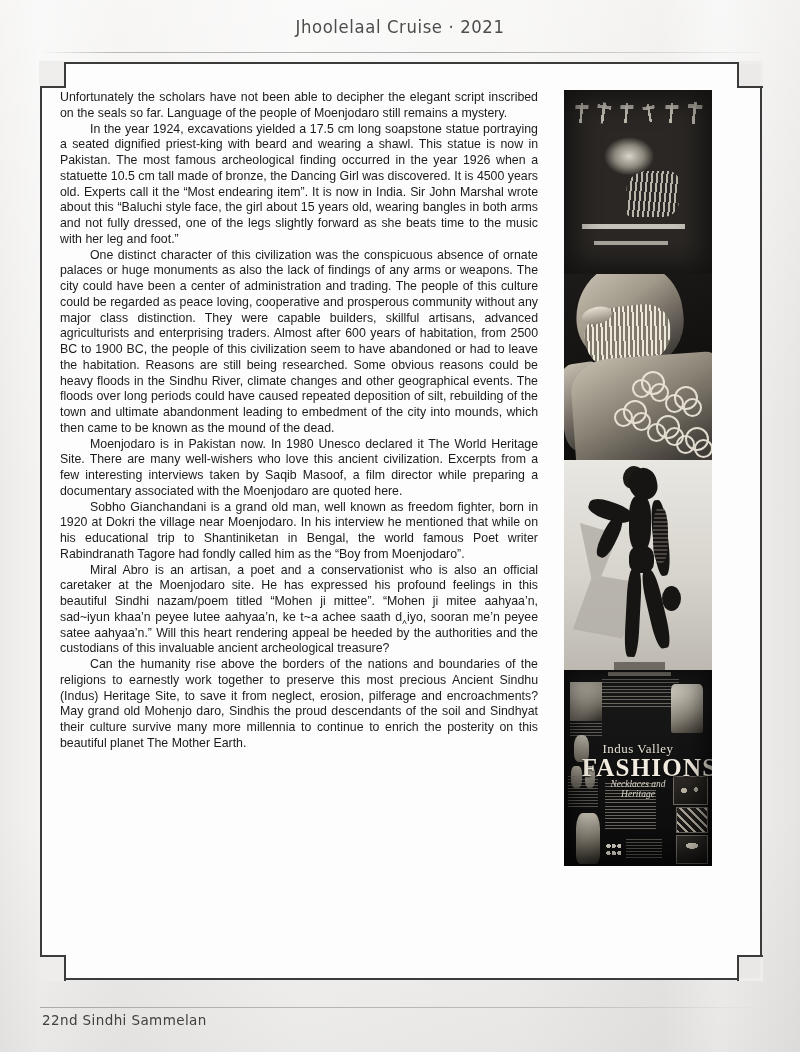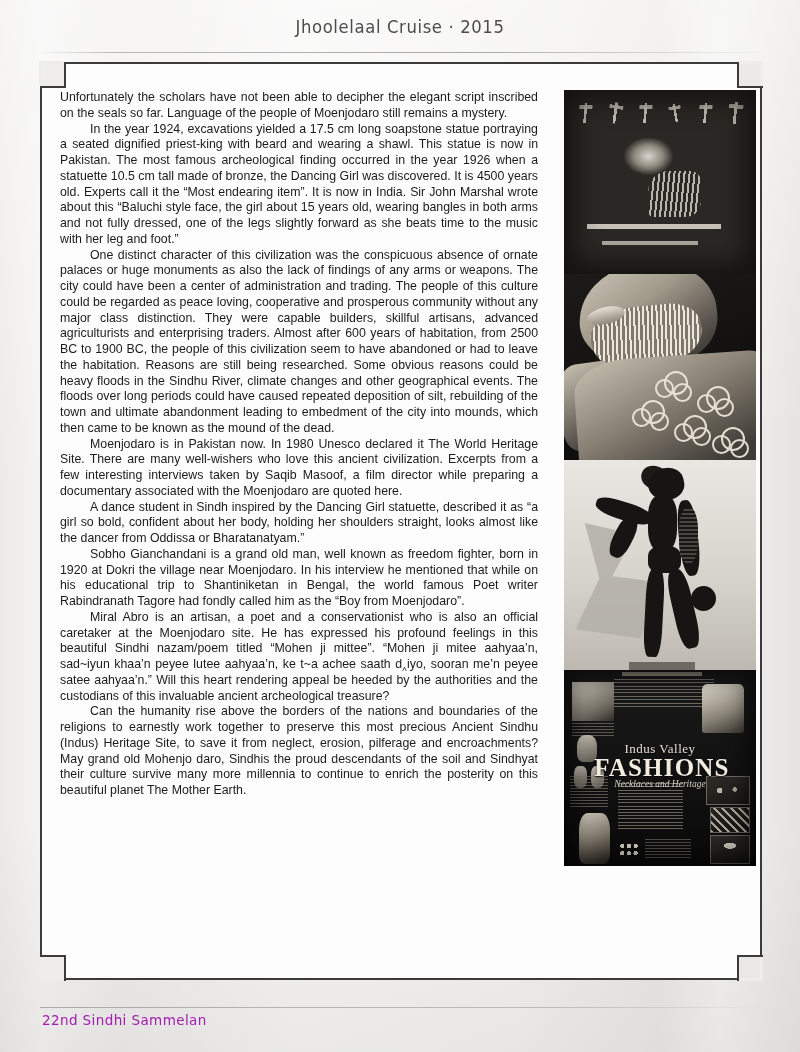--- a/index.html
+++ b/index.html
@@ -128,21 +128,21 @@
   p.body.noindent { text-indent: 0; }
 
   
   .imgcol {
     position: absolute;
     right: 14px;
     top: 26px;
     width: 186px;
   }
   .photo {
-    width: 192px;
+    width: 148px;
     margin-bottom: 0;
     display: block;
     position: relative;
     overflow: hidden;
     background: #111;
   }
   .ph1 { height: 184px; }
   .ph2 { height: 186px; }
   .ph3 { height: 210px; }
   .ph4 { height: 196px; }
@@ -362,40 +362,40 @@
   .panel .vign{position:absolute;inset:0;box-shadow:inset 0 0 22px 8px rgba(0,0,0,.6);}
 
   
   .footer{
     position:absolute;
     left:0; bottom:18px; width:800px; height:22px;
   }
   .foot-left{
     position:absolute; left:42px; top:0;
     font-family:"DejaVu Sans", sans-serif;
-    font-size:13.5px; color:#a21caf; letter-spacing:.4px;
+    font-size:13.5px; color:#404040; letter-spacing:.4px;
   }
   .foot-page{
     position:absolute; left:0; top:-2px; width:640px;
     text-align:center;
     font-family:"DejaVu Sans", sans-serif;
     font-size:15px; color:#5a5a5a; letter-spacing:.5px;
   }
   .footer-rule{
     position:absolute; left:40px; bottom:44px; width:722px; height:1px;
     background:linear-gradient(90deg, rgba(150,150,150,.75) 0%, rgba(150,150,150,.55) 70%, rgba(180,180,180,0) 100%);
   }
 </style>
 </head>
 <body>
 
 <div id="page"></div>
 
 <div class="rh">
-  <span class="rh-inner">Jhoolelaal Cruise · 2015</span>
+  <span class="rh-inner">Jhoolelaal Cruise · 2021</span>
 </div>
 <div class="header-rule"></div>
 
 <div class="frame">
   <div class="notch tl"></div>
   <div class="notch tr"></div>
   <div class="notch bl"></div>
   <div class="notch br"></div>
   <div class="notch-mask nm1"></div>
   <div class="notch-mask nm2"></div>
@@ -406,21 +406,20 @@
   <div class="notch-mask nm7"></div>
   <div class="notch-mask nm8"></div>
 
   <div class="content">
 
     <div class="textcol">
       <p class="body noindent">Unfortunately the scholars have not been able to decipher the elegant script inscribed on the seals so far. Language of the people of Moenjodaro still remains a mystery.</p>
       <p class="body">In the year 1924, excavations yielded a 17.5 cm long soapstone statue portraying a seated dignified priest-king with beard and wearing a shawl. This statue is now in Pakistan. The most famous archeological finding occurred in the year 1926 when a statuette 10.5 cm tall made of bronze, the Dancing Girl was discovered. It is 4500 years old.  Experts call it the “Most endearing item”. It is now in India. Sir John Marshal wrote about this “Baluchi style face, the girl about 15 years old, wearing bangles in both arms and not fully dressed, one of the legs slightly forward as she beats time to the music with her leg and foot.”</p>
       <p class="body">One distinct character of this civilization was the conspicuous absence of ornate palaces or huge monuments as also the lack of findings of any arms or weapons.  The city could have been a center of administration and trading. The people of this culture could be regarded as peace loving, cooperative and prosperous community without any major class distinction. They were capable builders, skillful artisans, advanced agriculturists and enterprising traders. Almost after 600 years of habitation, from 2500 BC to 1900 BC, the people of this civilization seem to have abandoned or had to leave the habitation. Reasons are still being researched.  Some obvious reasons could be heavy floods in the Sindhu River, climate changes and other geographical events. The floods over long periods could have caused repeated deposition of silt, rebuilding of the town and ultimate abandonment leading to embedment of the city into mounds, which then came to be known as the mound of the dead.</p>
       <p class="body">Moenjodaro is in Pakistan now. In 1980 Unesco declared it The World Heritage Site. There are many well-wishers who love this ancient civilization. Excerpts from a few interesting interviews taken by Saqib Masoof, a film director while preparing a documentary associated with the Moenjodaro are quoted here.</p>
-      <p class="body">A dance student in Sindh inspired by the Dancing Girl statuette, described it as “a girl so bold, confident about her body, holding her shoulders straight, looks almost like the dancer from Oddissa or Bharatanatyam.”</p>
       <p class="body">Sobho Gianchandani is a grand old man, well known as freedom fighter, born in 1920 at Dokri the village near Moenjodaro.  In his interview he mentioned that while on his educational trip to Shantiniketan in Bengal, the world famous Poet writer Rabindranath Tagore had fondly called him as the “Boy from Moenjodaro”.</p>
       <p class="body">Miral Abro is an artisan, a poet and a conservationist who is also an official caretaker at the Moenjodaro site. He has expressed his profound feelings in this beautiful Sindhi nazam/poem titled “Mohen ji mittee”.  “Mohen ji mitee aahyaa’n, sad~iyun khaa’n peyee lutee aahyaa’n,  ke  t~a  achee saath d‸iyo, sooran me’n peyee satee aahyaa’n.” Will this heart rendering appeal be heeded by the authorities and the custodians of this invaluable ancient archeological treasure?</p>
       <p class="body">Can the humanity rise above the borders of the nations and boundaries of the religions to earnestly work together to preserve this most precious Ancient Sindhu (Indus) Heritage Site, to save it from neglect, erosion, pilferage and encroachments?   May grand old Mohenjo daro, Sindhis the proud descendants of the soil and Sindhyat their culture survive many more millennia to continue to enrich the posterity on this beautiful planet The Mother Earth.</p>
     </div>
 
     <div class="imgcol">
 
       <div class="photo ph1 seal">
         <div class="glyphs">
           <i></i>

